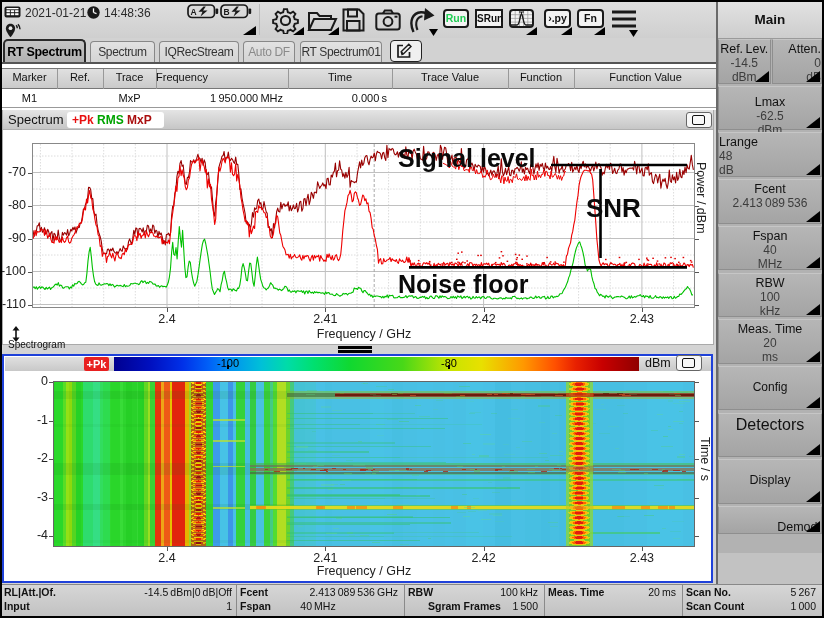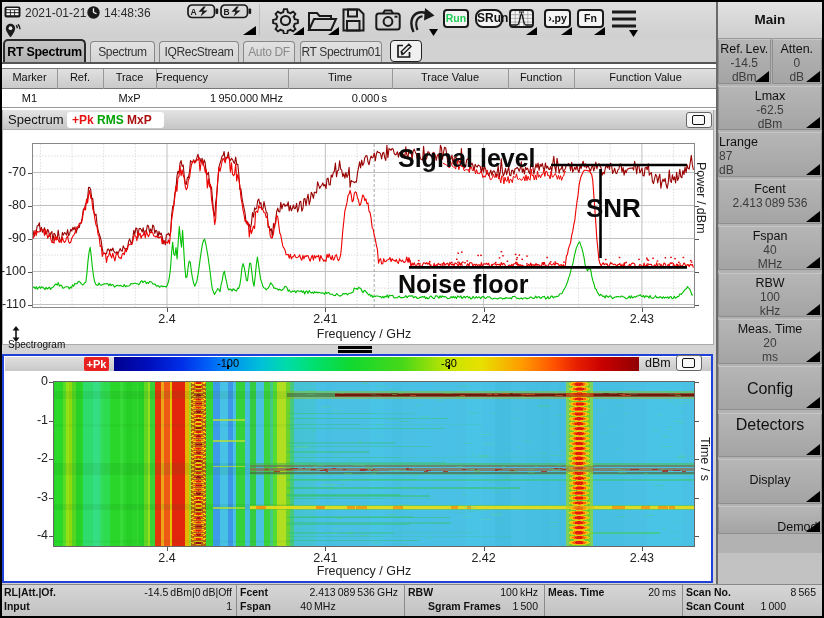--- a/index.html
+++ b/index.html
@@ -70,21 +70,21 @@
   </svg>
 <svg style="position:absolute;left:409px;top:6px" width="26" height="27" viewBox="0 0 26 27">
 <path d="M 4.5 26 C -0.5 15 4 6.5 12 6.2 C 16 6.1 19 8 21 11" fill="none" stroke="#1a1a1a" stroke-width="2.4"></path>
 <path d="M 8.5 24 C 5.5 16.5 8 11 13.5 10.3" fill="none" stroke="#1a1a1a" stroke-width="2.1"></path>
 <path d="M 16 2 L 25.5 9.5 L 15 14.5 Z" fill="#1a1a1a"></path>
   </svg>
 <svg style="position:absolute;left:429px;top:29px" width="9" height="7">
     <polygon points="0,0 9,0 4.5,7" fill="#000"></polygon>
   </svg>
 <div style="position:absolute;left:443px;top:9px;width:26px;height:19px;background:#f4f4f4;border:2px solid #1a1a1a;border-radius:4px;box-sizing:border-box;text-align:center;font-size:10.5px;font-weight:bold;line-height:15px;color:#22cc55">Run</div>
-<div style="position:absolute;left:475px;top:9px;width:28px;height:19px;background:#f4f4f4;border:2px solid #1a1a1a;border-radius:8px;box-sizing:border-box;text-align:center;font-size:12px;font-weight:bold;line-height:15px;color:#111">SRun</div>
+<div style="position:absolute;left:475px;top:9px;width:28px;height:19px;background:#f4f4f4;border:2px solid #1a1a1a;border-radius:0;box-sizing:border-box;text-align:center;font-size:10px;font-weight:bold;line-height:15px;color:#111">SRun</div>
 <div style="position:absolute;left:509px;top:9px;width:25px;height:19px;background:#f4f4f4;border:2px solid #1a1a1a;border-radius:4px;box-sizing:border-box"></div>
 <svg style="position:absolute;left:511px;top:11px" width="21" height="15" viewBox="0 0 21 15">
 <g stroke="#999" stroke-width="0.7">
       <line x1="0" y1="3.7" x2="21" y2="3.7"></line>
       <line x1="0" y1="7.4" x2="21" y2="7.4"></line>
       <line x1="0" y1="11.1" x2="21" y2="11.1"></line>
 <line x1="4.2" y1="0" x2="4.2" y2="15"></line>
       <line x1="8.4" y1="0" x2="8.4" y2="15"></line>
       <line x1="12.6" y1="0" x2="12.6" y2="15"></line>
       <line x1="16.8" y1="0" x2="16.8" y2="15"></line>
@@ -995,54 +995,54 @@
 <div style="position:absolute;left:404px;top:585px;width:1px;height:31px;background:#8a8a8a"></div>
 <div style="position:absolute;left:408px;top:586px;font-size:10.5px;font-weight:bold;color:#111">RBW</div>
 <div style="position:absolute;left:406px;top:586px;width:132px;text-align:right;font-size:10.5px;color:#111">100 kHz</div>
 <div style="position:absolute;left:428px;top:600px;font-size:10.5px;font-weight:bold;color:#111">Sgram Frames</div>
 <div style="position:absolute;left:406px;top:600px;width:132px;text-align:right;font-size:10.5px;color:#111">1 500</div>
 <div style="position:absolute;left:544px;top:585px;width:1px;height:31px;background:#8a8a8a"></div>
 <div style="position:absolute;left:548px;top:586px;font-size:10.5px;font-weight:bold;color:#111">Meas. Time</div>
 <div style="position:absolute;left:546px;top:586px;width:130px;text-align:right;font-size:10.5px;color:#111">20 ms</div>
 <div style="position:absolute;left:682px;top:585px;width:1px;height:31px;background:#8a8a8a"></div>
 <div style="position:absolute;left:686px;top:586px;font-size:10.5px;font-weight:bold;color:#111">Scan No.</div>
-<div style="position:absolute;left:684px;top:586px;width:132px;text-align:right;font-size:10.5px;color:#111">8 565</div>
+<div style="position:absolute;left:684px;top:586px;width:132px;text-align:right;font-size:10.5px;color:#111">5 267</div>
 <div style="position:absolute;left:686px;top:600px;font-size:10.5px;font-weight:bold;color:#111">Scan Count</div>
-<div style="position:absolute;left:654px;top:600px;width:132px;text-align:right;font-size:10.5px;color:#111">1 000</div>
+<div style="position:absolute;left:684px;top:600px;width:132px;text-align:right;font-size:10.5px;color:#111">1 000</div>
 <div style="position:absolute;left:716px;top:0;width:2px;height:584px;background:#6a6a6a"></div>
 <div style="position:absolute;left:718px;top:2px;width:104px;height:36px;background:linear-gradient(#e2e2e2,#cdcdcd);border-bottom:1px solid #9a9a9a"></div>
 <div style="position:absolute;left:718px;top:12px;width:104px;text-align:center;font-size:13.5px;font-weight:bold;color:#111">Main</div>
 <div style="position:absolute;left:718px;top:39px;width:104px;height:545px;background:#b2b2b2"></div>
 <div style="position:absolute;left:718.0px;top:39.0px;width:52.5px;height:44.5px;background:linear-gradient(#b6b6b6,#a4a4a4);border:1px solid #8e8e8e;border-top-color:#c6c6c6;box-sizing:border-box;text-align:center">
     <div style="margin-top:2px;font-size:12.5px;color:#111">Ref. Lev.</div>
     <div style="font-size:12px;color:#3c3c3c;margin-top:0px">-14.5</div>
     <div style="font-size:12px;color:#3c3c3c;margin-top:0px">dBm</div>
     <svg style="position:absolute;right:1px;bottom:1px" width="14" height="11">
       <polygon points="14,0 14,11 0,11" fill="#000"></polygon>
     </svg>
   </div>
-<div style="position:absolute;left:771.5px;top:39.0px;width:50.5px;height:44.5px;background:linear-gradient(#b6b6b6,#a4a4a4);border:1px solid #8e8e8e;border-top-color:#c6c6c6;box-sizing:border-box;text-align:center">
+<div style="position:absolute;left:771.5px;top:39.0px;width:50.5px;height:44.5px;background:linear-gradient(#b6b6b6,#a4a4a4);border:1px solid #8e8e8e;border-top-color:#c6c6c6;box-sizing:border-box;text-align:right">
     <div style="margin-top:2px;font-size:12.5px;color:#111">Atten.</div>
     <div style="font-size:12px;color:#3c3c3c;margin-top:0px">0</div>
     <div style="font-size:12px;color:#3c3c3c;margin-top:0px">dB</div>
     <svg style="position:absolute;right:1px;bottom:1px" width="14" height="11">
       <polygon points="14,0 14,11 0,11" fill="#000"></polygon>
     </svg>
   </div>
 <div style="position:absolute;left:718.0px;top:85.7px;width:104.0px;height:44.5px;background:linear-gradient(#b6b6b6,#a4a4a4);border:1px solid #8e8e8e;border-top-color:#c6c6c6;box-sizing:border-box;text-align:center">
-    <div style="margin-top:2px;font-size:12.5px;color:#111">Lmax</div>
+    <div style="margin-top:8px;font-size:12.5px;color:#111">Lmax</div>
     <div style="font-size:12px;color:#3c3c3c;margin-top:0px">-62.5</div>
     <div style="font-size:12px;color:#3c3c3c;margin-top:0px">dBm</div>
     <svg style="position:absolute;right:1px;bottom:1px" width="14" height="11">
       <polygon points="14,0 14,11 0,11" fill="#000"></polygon>
     </svg>
   </div>
 <div style="position:absolute;left:718.0px;top:132.4px;width:104.0px;height:44.5px;background:linear-gradient(#b6b6b6,#a4a4a4);border:1px solid #8e8e8e;border-top-color:#c6c6c6;box-sizing:border-box;">
     <div style="margin-top:2px;font-size:12.5px;color:#111">Lrange</div>
-    <div style="font-size:12px;color:#3c3c3c;margin-top:0px">87</div>
+    <div style="font-size:12px;color:#3c3c3c;margin-top:0px">48</div>
     <div style="font-size:12px;color:#3c3c3c;margin-top:0px">dB</div>
     <svg style="position:absolute;right:1px;bottom:1px" width="14" height="11">
       <polygon points="14,0 14,11 0,11" fill="#000"></polygon>
     </svg>
   </div>
 <div style="position:absolute;left:718.0px;top:179.1px;width:104.0px;height:44.5px;background:linear-gradient(#b6b6b6,#a4a4a4);border:1px solid #8e8e8e;border-top-color:#c6c6c6;box-sizing:border-box;text-align:center">
     <div style="margin-top:2px;font-size:12.5px;color:#111">Fcent</div>
     <div style="font-size:12px;color:#3c3c3c;margin-top:0px">2.413 089 536</div>
     <div style="font-size:12px;color:#3c3c3c;margin-top:18px">GHz</div>
     <svg style="position:absolute;right:1px;bottom:1px" width="14" height="11">
@@ -1067,21 +1067,21 @@
   </div>
 <div style="position:absolute;left:718.0px;top:319.2px;width:104.0px;height:44.5px;background:linear-gradient(#b6b6b6,#a4a4a4);border:1px solid #8e8e8e;border-top-color:#c6c6c6;box-sizing:border-box;text-align:center">
     <div style="margin-top:2px;font-size:12.5px;color:#111">Meas. Time</div>
     <div style="font-size:12px;color:#3c3c3c;margin-top:0px">20</div>
     <div style="font-size:12px;color:#3c3c3c;margin-top:0px">ms</div>
     <svg style="position:absolute;right:1px;bottom:1px" width="14" height="11">
       <polygon points="14,0 14,11 0,11" fill="#000"></polygon>
     </svg>
   </div>
 <div style="position:absolute;left:718.0px;top:365.9px;width:104.0px;height:44.5px;background:linear-gradient(#b6b6b6,#a4a4a4);border:1px solid #8e8e8e;border-top-color:#c6c6c6;box-sizing:border-box;text-align:center">
-    <div style="margin-top:13px;font-size:16px;color:#111">Config</div>
+    <div style="margin-top:13px;font-size:12px;color:#111">Config</div>
     <svg style="position:absolute;right:1px;bottom:1px" width="14" height="11">
       <polygon points="14,0 14,11 0,11" fill="#000"></polygon>
     </svg>
   </div>
 <div style="position:absolute;left:718.0px;top:412.6px;width:104.0px;height:44.5px;background:linear-gradient(#b6b6b6,#a4a4a4);border:1px solid #8e8e8e;border-top-color:#c6c6c6;box-sizing:border-box;text-align:center">
     <div style="margin-top:2px;font-size:16px;color:#111">Detectors</div>
     <svg style="position:absolute;right:1px;bottom:1px" width="14" height="11">
       <polygon points="14,0 14,11 0,11" fill="#000"></polygon>
     </svg>
   </div>

